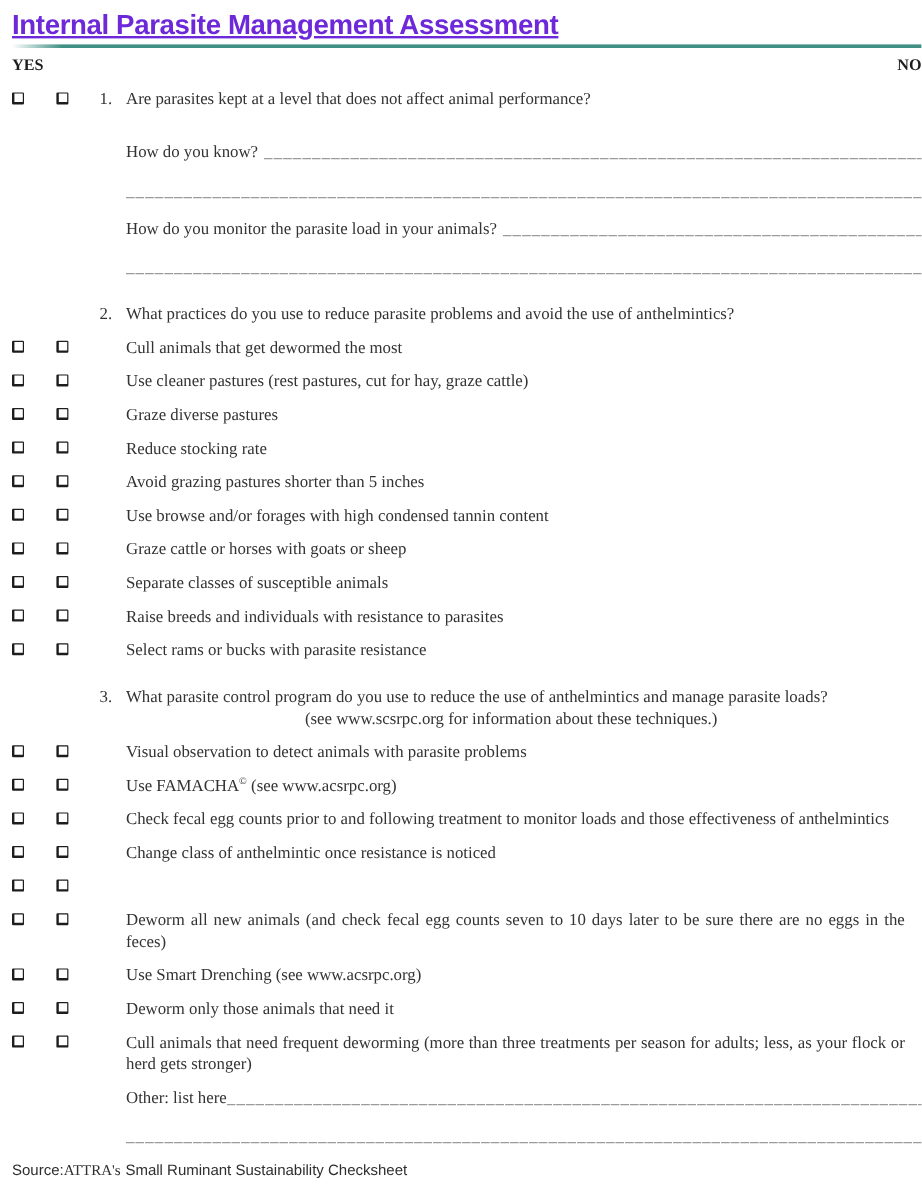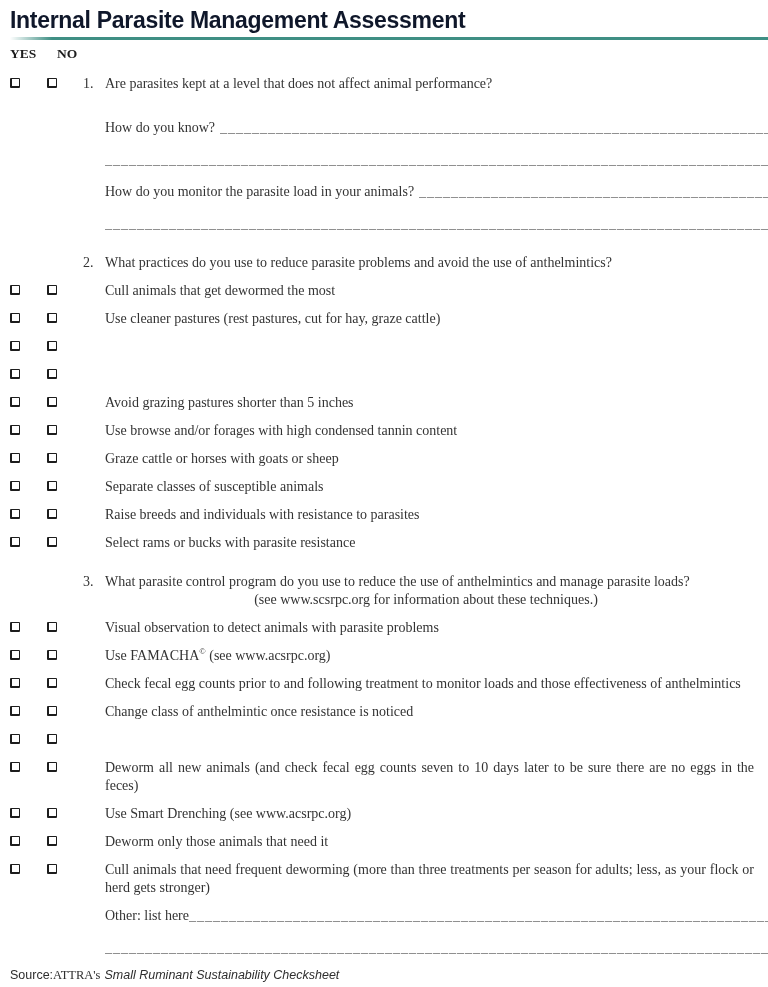--- a/index.html
+++ b/index.html
@@ -8,29 +8,29 @@
   body {
     width: 768px; height: 987px; overflow: hidden;
     background: #ffffff; color: #2a2a2a;
     font-family: "Liberation Serif", serif;
   }
   .page { padding-top: 7px; }
   h1.title {
     margin: 0 0 0 10px;
     font-family: "Liberation Sans", sans-serif;
     font-weight: bold; font-size: 23px; line-height: 26px;
-    letter-spacing: -0.3px; color: #0f172a;
+    letter-spacing: -0.3px; color: #6d28d9; text-decoration: underline;
   }
   .rule {
     height: 3px; margin: 4px 0 0 10px;
     background: linear-gradient(90deg, rgba(63,143,132,0) 0px, var(--accent) 42px, var(--accent) 100%);
   }
   .cols-header {
     display: flex; margin-top: 5px; margin-bottom: 13px;
-    font-weight: bold; font-size: 13.5px; line-height: 17px; color: #1d1d1d;
+    font-weight: bold; font-size: 13.5px; line-height: 17px; color: #1d1d1d; justify-content: space-between;
   }
   .col-yes-label { margin-left: 10px; width: 30px; }
   .col-no-label  { margin-left: 17px; }
 
   .row { display: flex; align-items: flex-start; margin-bottom: 10px;
          font-size: 14px; line-height: 18px; }
   .gap-md { margin-bottom: 14px; }
   .gap-lg { margin-bottom: 21px; }
   .gap-xl { margin-bottom: 26px; }
   .cell-yes { flex: none; width: 47px; padding-left: 10px; }
@@ -52,21 +52,21 @@
   }
   .fill.tight { margin-left: 0; }
   .row-line .content .fill { display: block; margin-left: 0; }
   sup.tm { font-size: 8.5px; line-height: 0; vertical-align: super; }
   .footer {
     margin: 5px 0 0 10px;
     font-family: "Liberation Sans", sans-serif;
     font-size: 12.5px; line-height: 16px; color: #2e2e2e;
   }
   .footer .attr { margin-left: 0; font-family: Liberation Serif, serif; }
-  .footer .work { font-style: italic; margin-left: 4px; }
+  .footer .work { margin-left: 4px; }
 </style>
 </head>
 <body>
 
 <div class="page">
   <h1 class="title">Internal Parasite Management Assessment</h1>
   <div class="rule"></div>
   <div class="cols-header">
     <span class="col-yes-label">YES</span>
     <span class="col-no-label">NO</span>
@@ -127,25 +127,27 @@
       <div class="row row-item">
         <div class="cell-yes"><span class="checkbox"></span></div>
         <div class="cell-no"><span class="checkbox"></span></div>
         <div class="cell-num"></div>
         <div class="content"><span>Use cleaner pastures (rest pastures, cut for hay, graze cattle)</span></div>
       </div>
       <div class="row row-item">
         <div class="cell-yes"><span class="checkbox"></span></div>
         <div class="cell-no"><span class="checkbox"></span></div>
         <div class="cell-num"></div>
-      </div>
-      <div class="row row-item">
-        <div class="cell-yes"><span class="checkbox"></span></div>
-        <div class="cell-no"><span class="checkbox"></span></div>
-        <div class="cell-num"></div>
+        <div class="content"><span>Graze diverse pastures</span></div>
+      </div>
+      <div class="row row-item">
+        <div class="cell-yes"><span class="checkbox"></span></div>
+        <div class="cell-no"><span class="checkbox"></span></div>
+        <div class="cell-num"></div>
+        <div class="content"><span>Reduce stocking rate</span></div>
       </div>
       <div class="row row-item">
         <div class="cell-yes"><span class="checkbox"></span></div>
         <div class="cell-no"><span class="checkbox"></span></div>
         <div class="cell-num"></div>
         <div class="content"><span>Avoid grazing pastures shorter than 5 inches</span></div>
       </div>
       <div class="row row-item">
         <div class="cell-yes"><span class="checkbox"></span></div>
         <div class="cell-no"><span class="checkbox"></span></div>

